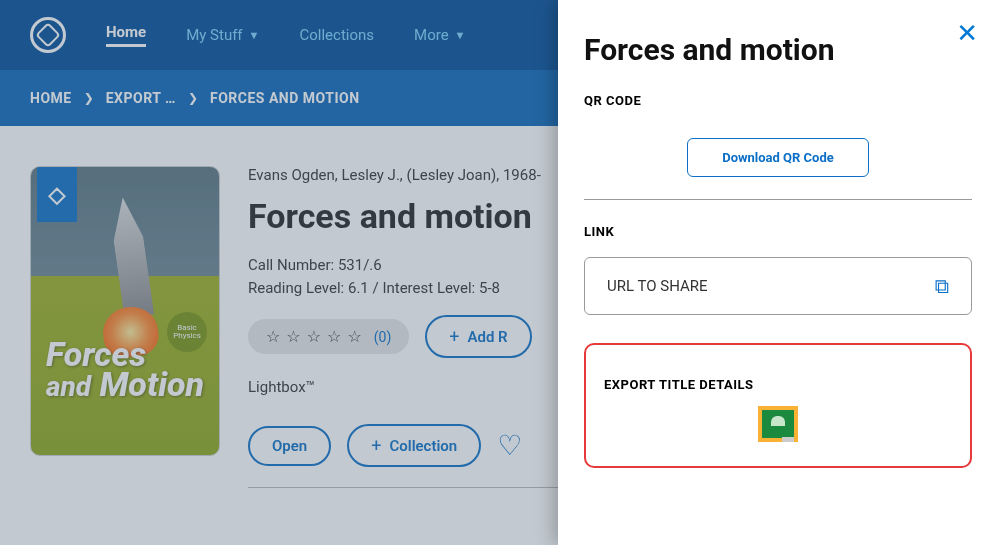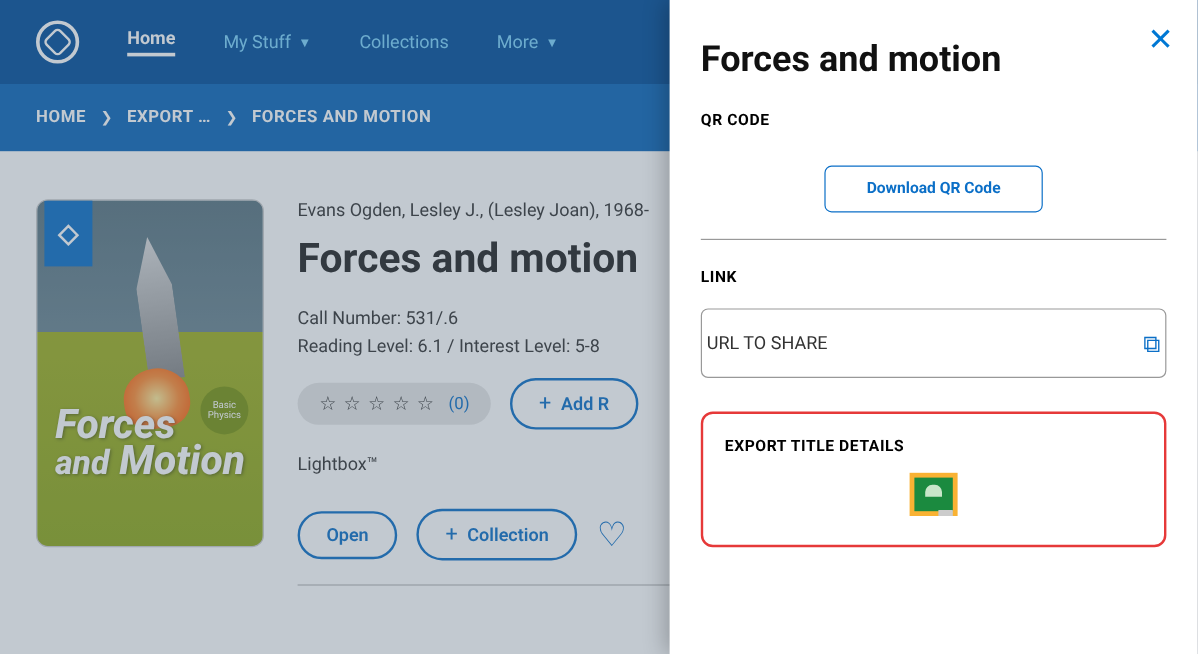--- a/index.html
+++ b/index.html
@@ -13,21 +13,21 @@
 .sub-bar{background:#0c66b8;height:56px;display:flex;align-items:center;padding:0 30px;gap:12px}
 .bc{color:#fff;font-size:14px;font-weight:700;letter-spacing:.5px}
 .bc-sep{color:#fff;font-size:12px}
 .search-box{margin-left:auto;background:#fff;border:1px solid #999;border-radius:3px;padding:8px 12px;font-size:15px;color:#555;flex:1;max-width:300px}
 .content{padding:40px 30px;display:flex;gap:28px}
 .cover{width:190px;height:290px;border-radius:10px;border:1px solid #ccc;position:relative;overflow:hidden;background:linear-gradient(#5a7580 0%,#6b8591 38%,#a0b020 38%,#8fa81a 100%)}
 .badge{position:absolute;top:0;left:6px;width:40px;height:55px;background:#0b6fc7;display:flex;align-items:center;justify-content:center}
 .badge-txt{color:#fff;font-size:22px;font-weight:700}
 .rocket{position:absolute;top:30px;left:70px;width:60px;height:120px;background:linear-gradient(180deg,#ddd,#888);clip-path:polygon(50% 0,75% 35%,75% 100%,25% 100%,25% 35%);transform:rotate(-8deg)}
 .flame{position:absolute;top:140px;left:72px;width:55px;height:50px;background:radial-gradient(circle,#ffeb99,#ff8c33,#ff5500);border-radius:50% 50% 40% 40%;transform:rotate(-8deg)}
-.cover-tag{position:absolute;top:155px;right:12px;width:40px;height:40px;background:#7a9410;border-radius:50%;display:flex;align-items:center;justify-content:center;color:#fff;font-size:8px;text-align:center;line-height:1}
+.cover-tag{position:absolute;top:145px;right:12px;width:40px;height:40px;background:#7a9410;border-radius:50%;display:flex;align-items:center;justify-content:center;color:#fff;font-size:8px;text-align:center;line-height:1}
 .cover-title{position:absolute;bottom:55px;left:15px;color:#fff;font-size:34px;font-weight:800;font-style:italic;line-height:.9;text-shadow:1px 1px 3px rgba(0,0,0,.4)}
 .details{flex:1}
 .author{color:#333;font-size:15px;margin-bottom:12px}
 .title{font-size:34px;font-weight:700;color:#222;margin-bottom:18px}
 .meta{color:#333;font-size:15px;line-height:1.5;margin-bottom:16px}
 .row{display:flex;align-items:center;gap:16px;margin-bottom:20px}
 .rating{background:#e7e7e7;border-radius:22px;padding:8px 18px;display:flex;align-items:center;gap:6px}
 .star{color:#333;font-size:16px}
 .rcount{color:#0b6fc7;font-size:14px;margin-left:6px}
 .btn{border:2px solid #0b6fc7;color:#0b6fc7;background:#fff;border-radius:22px;padding:9px 22px;font-size:15px;font-weight:600;cursor:pointer;display:flex;align-items:center;gap:8px}
@@ -35,24 +35,24 @@
 .series{color:#333;font-size:15px;margin-bottom:28px}
 .heart{color:#0b6fc7;font-size:28px}
 hr{border:none;border-top:1px solid #bbb;margin-top:20px}
 .overlay{position:absolute;inset:0;background:rgba(80,100,120,.35);pointer-events:none}
 .panel{position:absolute;top:0;right:0;width:440px;height:545px;background:#fff;box-shadow:-4px 0 18px rgba(0,0,0,.25);padding:32px 26px;overflow:hidden}
 .close{position:absolute;top:18px;right:20px;color:#0078d4;font-size:26px;cursor:pointer;font-weight:300}
 .ptitle{font-size:30px;font-weight:700;color:#111;margin-bottom:26px}
 .plabel{font-size:13px;font-weight:700;color:#000000;letter-spacing:.5px;margin-bottom:18px}
 .dl-btn{display:block;margin:30px auto 22px;border:1.5px solid #0b6fc7;color:#0b6fc7;background:#fff;border-radius:6px;padding:11px 34px;font-size:13px;font-weight:700;cursor:pointer}
 .phr{border:none;border-top:1px solid #999;margin:0 0 24px}
-.url-box{border:1.5px solid #999;border-radius:6px;padding:16px 4px;display:flex;align-items:center;justify-content:space-between;margin-bottom:28px}
+.url-box{border:1.5px solid #999;border-radius:6px;padding:16px 22px;display:flex;align-items:center;justify-content:space-between;margin-bottom:28px}
 .url-text{color:#333;font-size:15px}
 .copy-icon{color:#0b6fc7;font-size:20px;cursor:pointer}
-.export{border:2.5px solid #e63939;border-radius:10px;padding:20px 18px 24px}
+.export{border:2.5px solid #e63939;border-radius:10px;padding:32px 18px 24px}
 .gc-icon{display:block;margin:14px auto 0;width:40px;height:36px;background:#f9b233;position:relative}
 .gc-icon::before{content:"";position:absolute;inset:4px;background:#1b8a3f}
 .gc-icon::after{content:"";position:absolute;left:13px;top:10px;width:14px;height:10px;background:#c8e6c9;border-radius:6px 6px 0 0}
 .gc-bar{position:absolute;bottom:0;right:4px;width:12px;height:5px;background:#ccc;z-index:2}
 </style>
 </head>
 <body>
 
 <div class="top-nav">
   <div class="logo">

